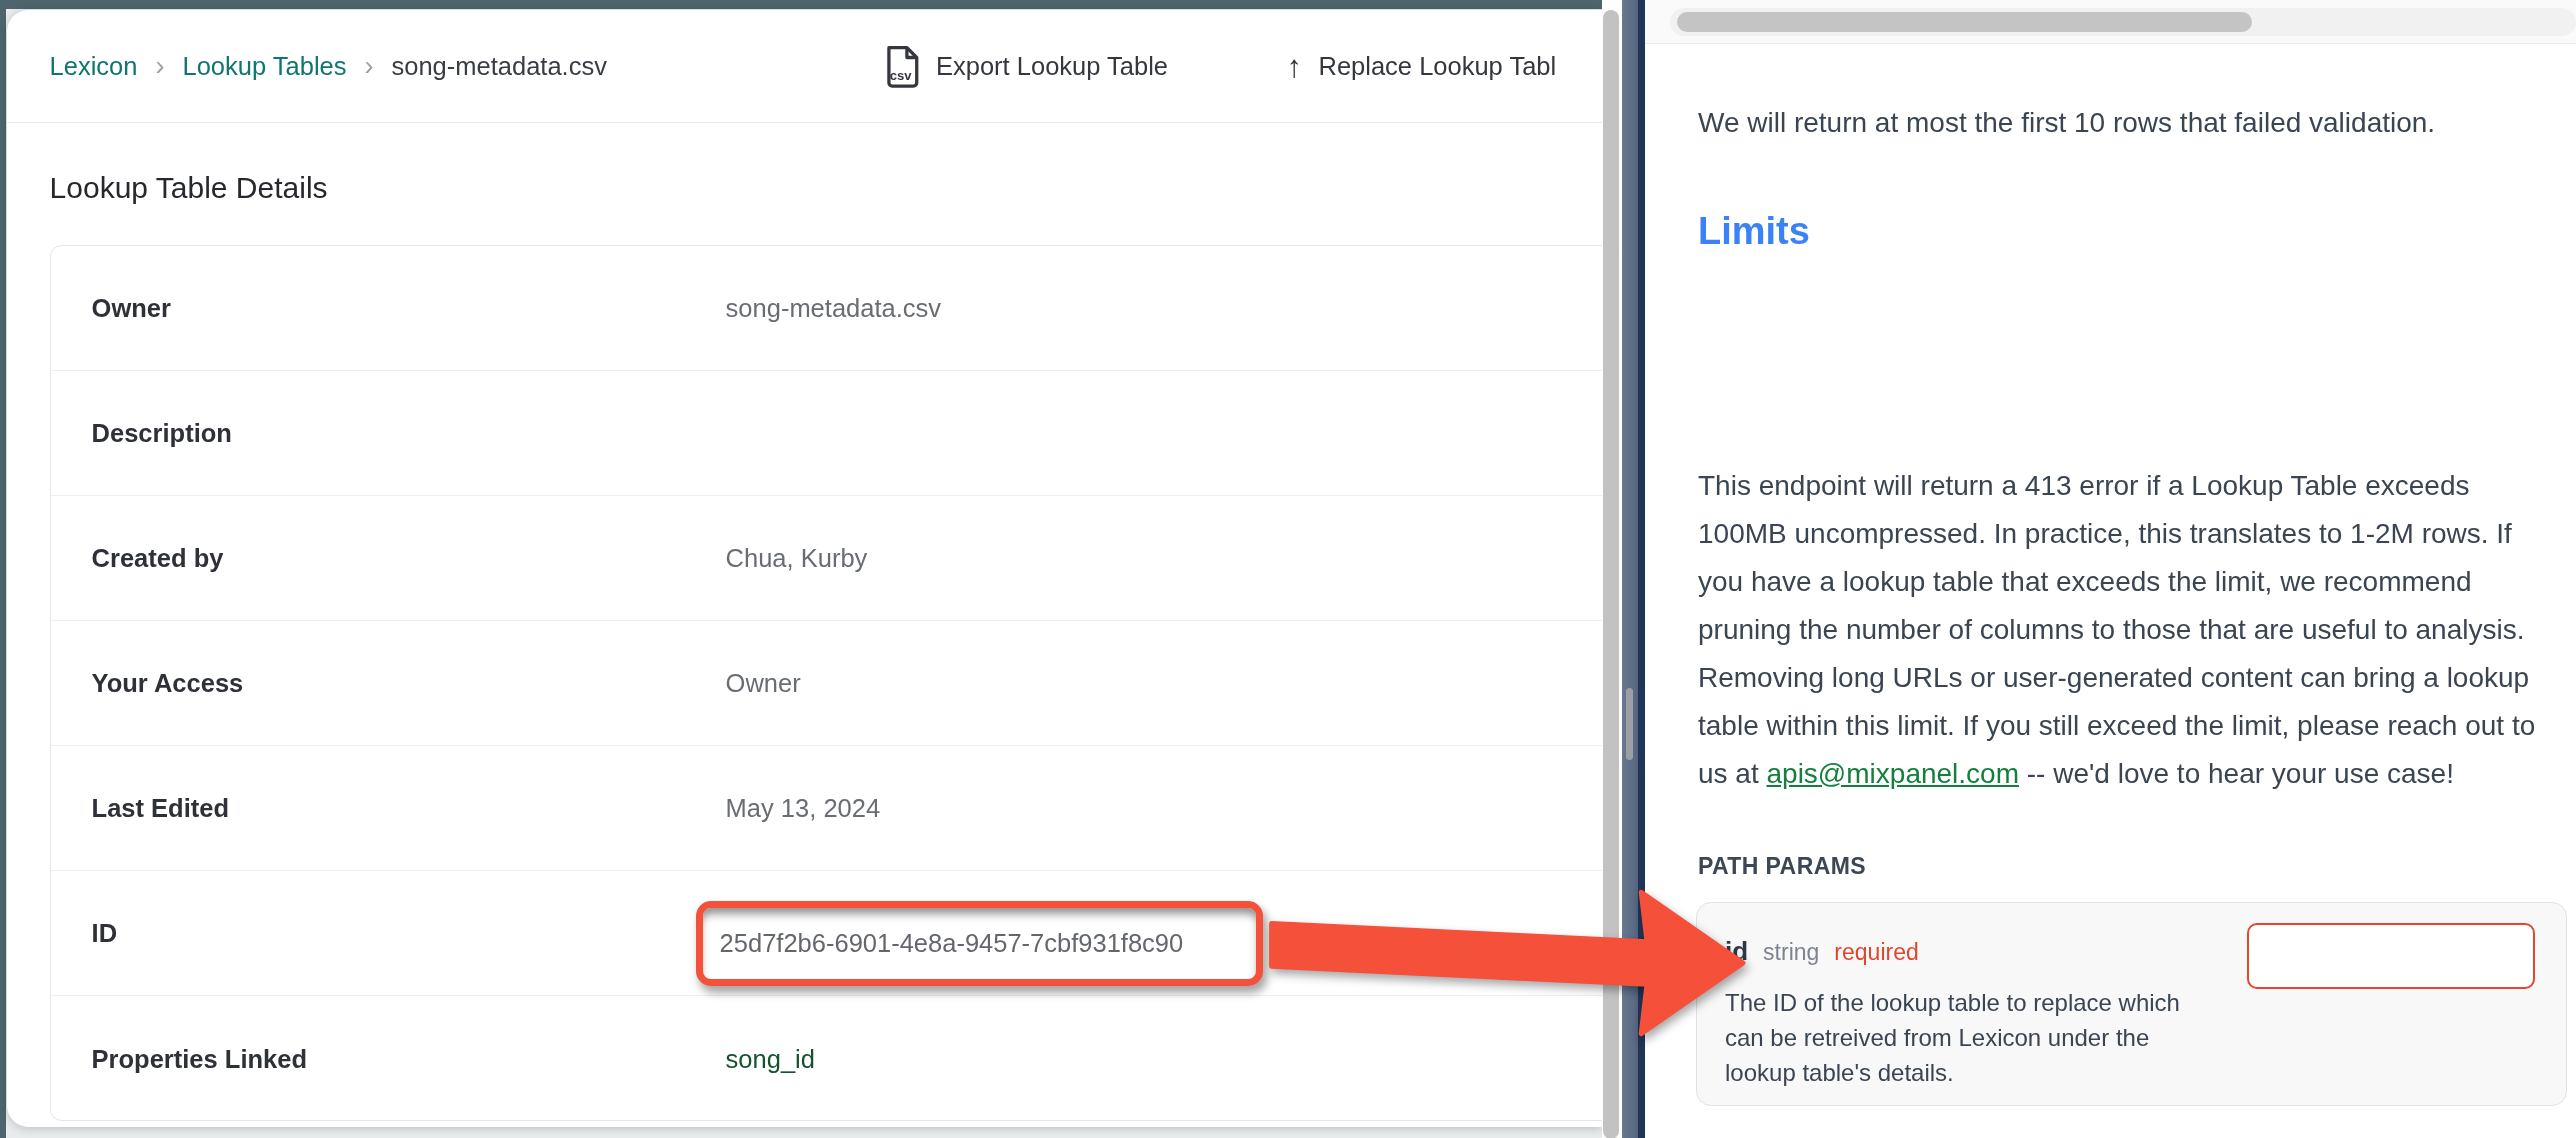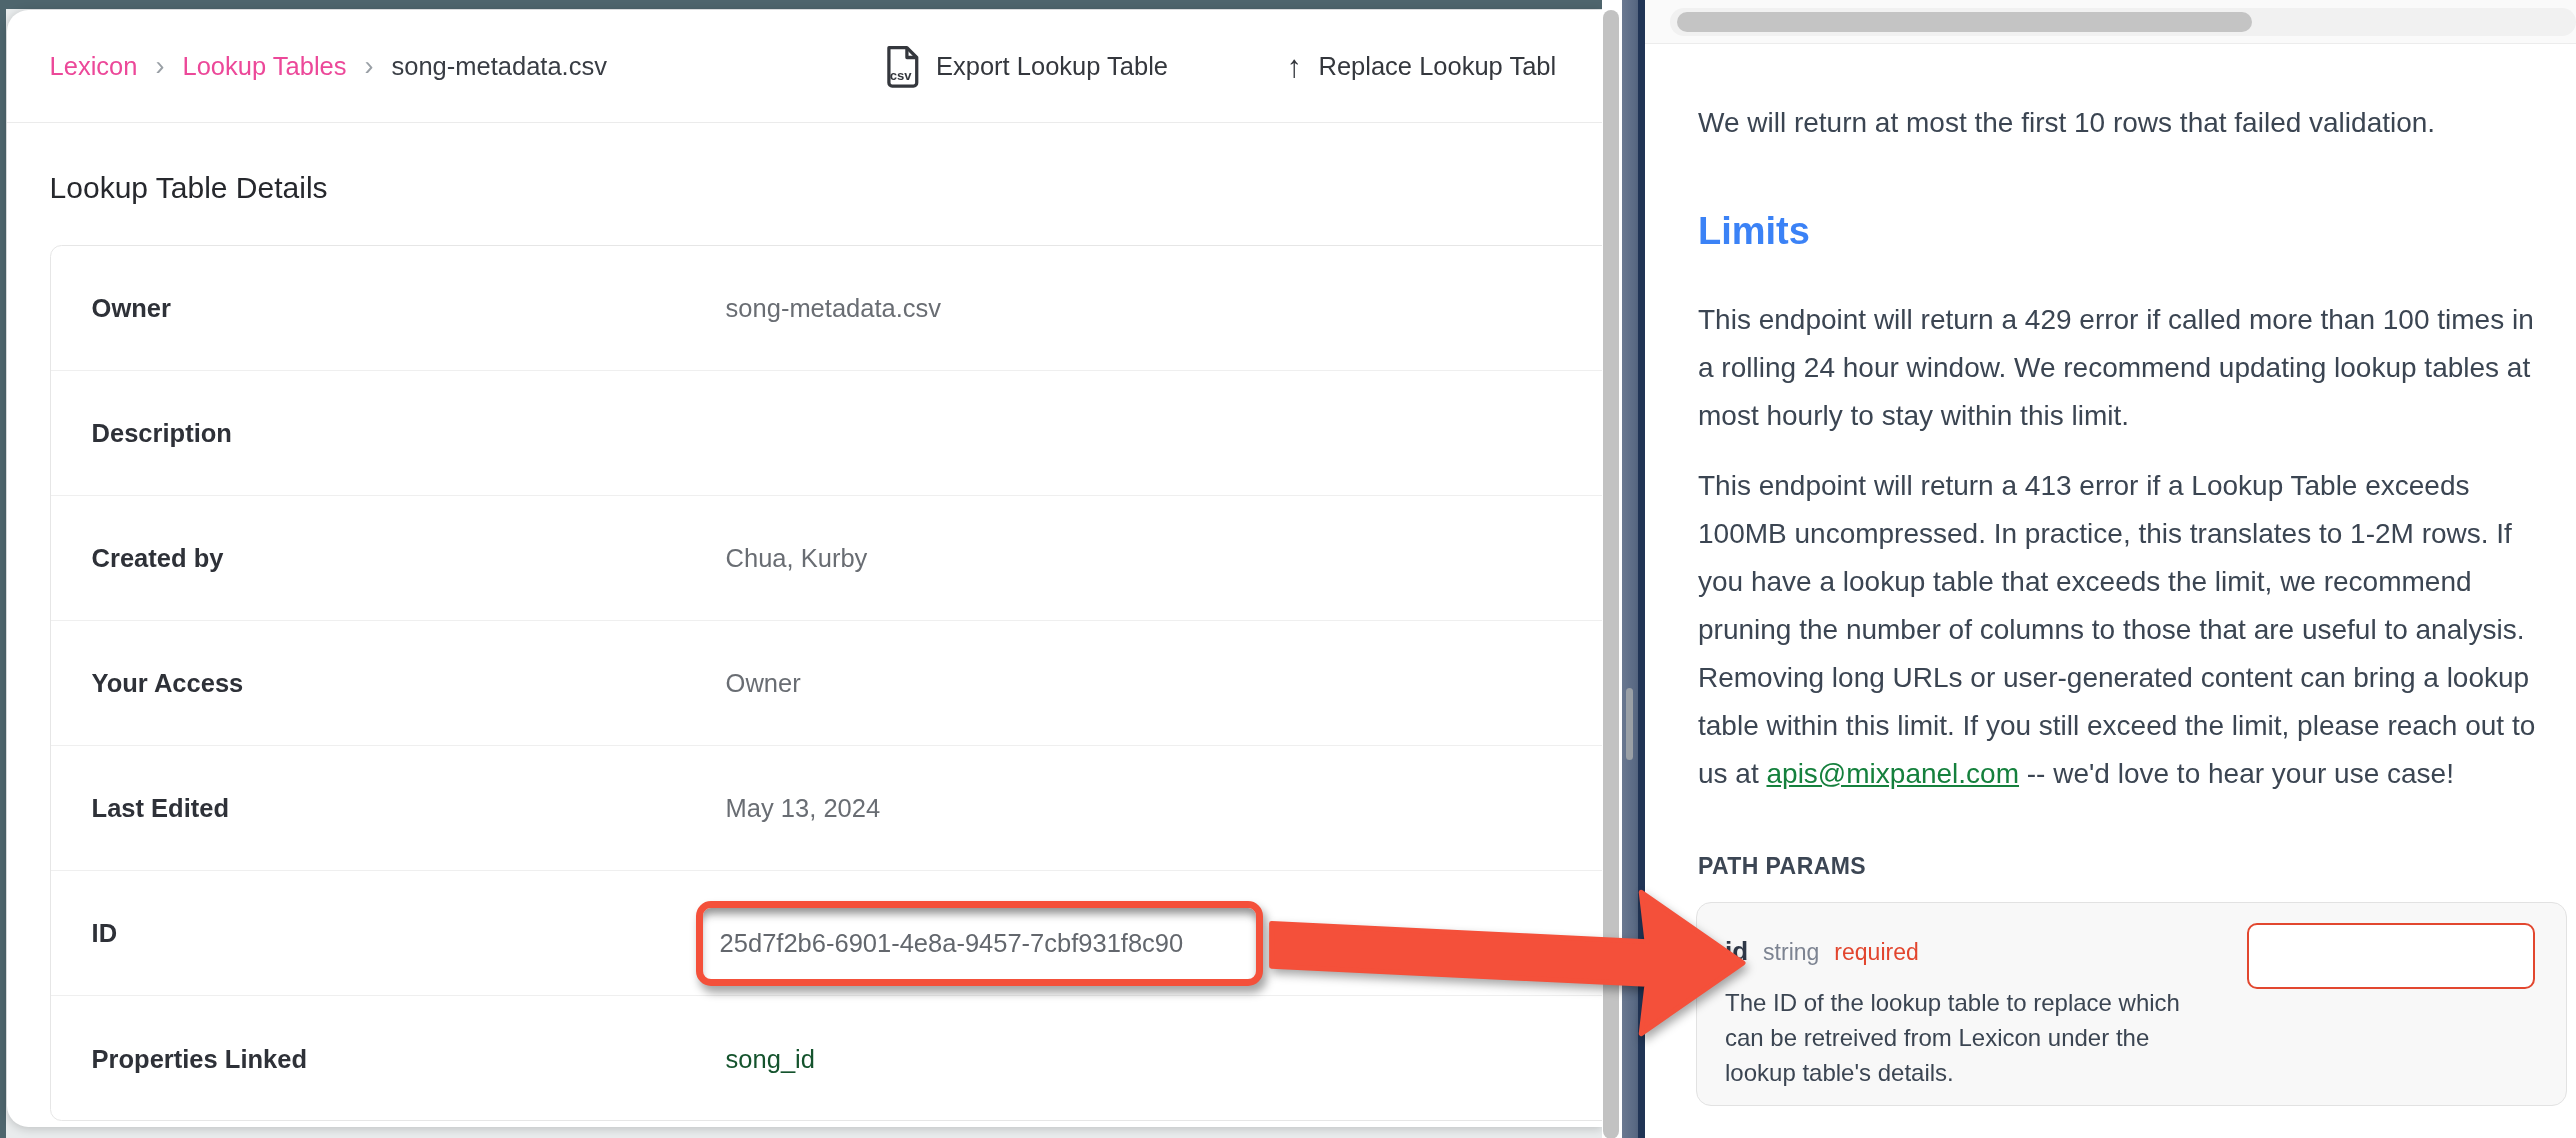--- a/index.html
+++ b/index.html
@@ -12,21 +12,21 @@
   .left-window .teal-top  { position:absolute; left:0; top:0; width:100%; height:9px; background:#4e656d; }
   .left-window .teal-left { position:absolute; left:0; top:0; width:5.8px; height:100%; background:#4e656d; }
   .white-card { position:absolute; left:6.6px; top:10px; width:1595px; height:1117px;
                 background:#ffffff; border-radius:21.4px 0 0 21.4px;
                 box-shadow:0 1.6px 10px rgba(0,0,0,.18); }
 
   .card-header { position:absolute; left:0; top:0; width:100%; height:113px;
                  border-bottom:1.6px solid #ebebeb; }
   .breadcrumb { position:absolute; left:43px; top:0; height:113px; display:flex;
                 align-items:center; gap:18px; font-size:25.5px; white-space:nowrap; }
-  .crumb-link { color:#ec4899; cursor:pointer; }
+  .crumb-link { color:#0f766e; cursor:pointer; }
   .crumb-sep  { color:#9aa0a6; font-size:27px; }
   .crumb-current { color:#393d44; }
 
   .toolbar-btn { position:absolute; top:0; height:113px; display:flex; align-items:center;
                  gap:16.4px; font-size:25.5px; font-weight:500; color:#34373d; white-space:nowrap; cursor:pointer; }
   .btn-export  { left:877px; }
   .btn-replace { left:1280px; }
   .up-arrow { font-size:31px; color:#34373d; line-height:1; }
 
   .section-title { position:absolute; left:43px; top:161px; font-size:30px;
@@ -179,21 +179,20 @@
   <div class="scroll-header">
     <div class="hscroll-track">
       <div class="hscroll-thumb"></div>
     </div>
   </div>
 
   <div class="intro-line doc-text">We will return at most the first 10 rows that failed validation.</div>
 
   <div class="limits-heading">Limits</div>
 
-  <div class="para para-429 doc-text">This endpoint will return a 429 error if called more than 100 times in a rolling 24 hour window. We recommend updating lookup tables at most hourly to stay within this limit.</div>
 
   <div class="para para-413 doc-text">
     <span>This endpoint will return a 413 error if a Lookup Table exceeds 100MB uncompressed. In practice, this translates to 1-2M rows. If you have a lookup table that exceeds the limit, we recommend pruning the number of columns to those that are useful to analysis. Removing long URLs or user-generated content can bring a lookup table within this limit. If you still exceed the limit, please reach out to us at </span><span class="email-link">apis@mixpanel.com</span><span> -- we'd love to hear your use case!</span>
   </div>
 
   <div class="path-params-label">PATH PARAMS</div>
 
   <div class="param-card">
     <div class="param-head">
       <span class="param-name">id</span>

